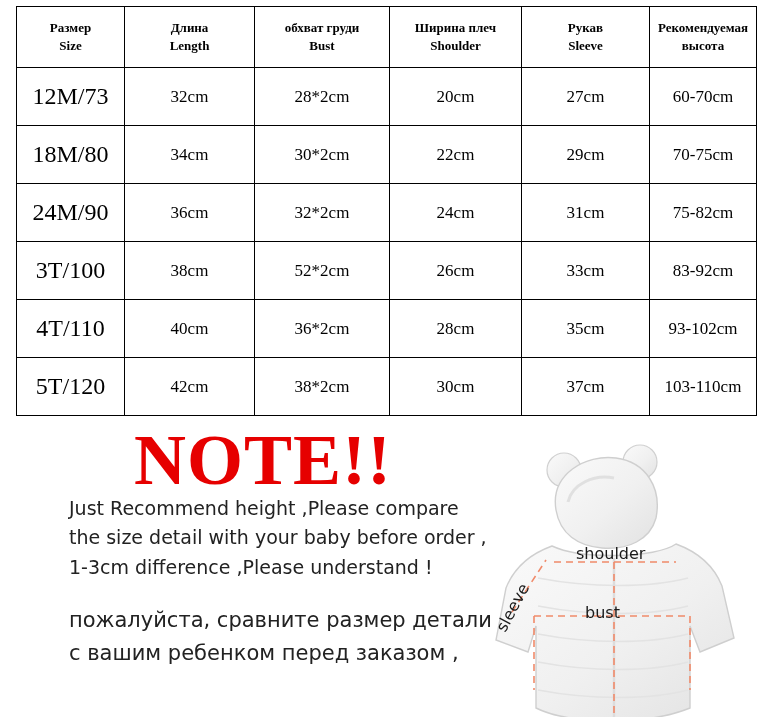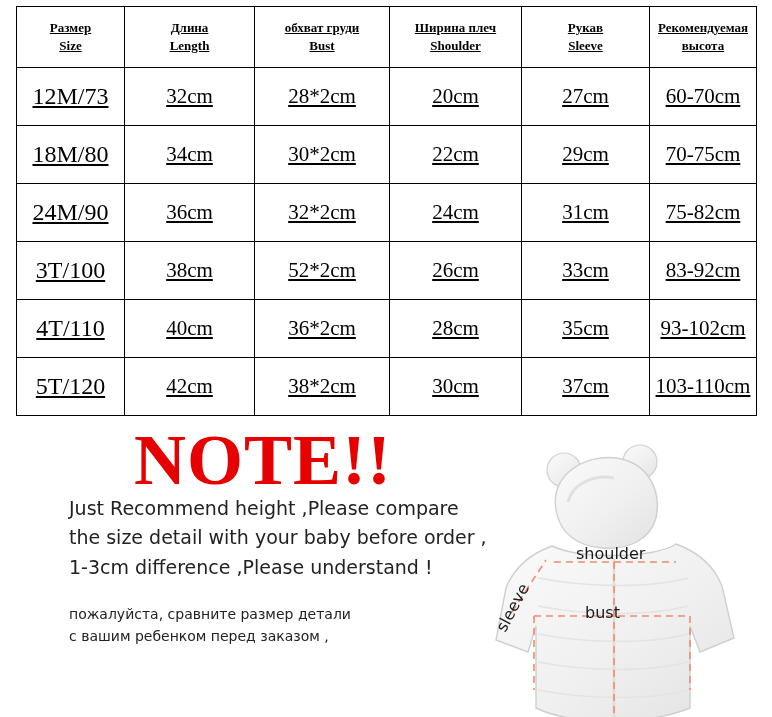--- a/index.html
+++ b/index.html
@@ -25,38 +25,37 @@
   .size-table {
     border-collapse: collapse;
     width: 740px;
     margin: 6px 16px 0 16px;
     table-layout: fixed;
   }
   .size-table th, .size-table td {
     border: 1px solid #000000;
     text-align: center;
     vertical-align: middle;
-    text-decoration: underline;
   }
   .size-table th {
     font-family: "Liberation Serif", serif;
     font-weight: bold;
     font-size: 13px;
     line-height: 1.35;
     padding: 6px 2px;
     height: 48px;
   }
   .size-table th .ru {
     display: block;
   }
   .size-table th .en {
     display: block;
   }
   .size-table td {
-    font-size: 21px;
+    font-size: 17px;
     height: 55px;
     font-family: "Liberation Serif", serif;
   }
   .size-table td.size-cell {
     font-size: 24px;
   }
   .col-size   { width: 108px; }
   .col-length { width: 130px; }
   .col-bust   { width: 135px; }
   .col-shoulder { width: 132px; }
@@ -90,21 +89,21 @@
     font-size: 19px;
     line-height: 1.55;
     color: #222222;
   }
   .note-ru {
     position: absolute;
     left: 35px;
     top: 182px;
     width: 520px;
     font-family: "DejaVu Sans", sans-serif;
-    font-size: 14px;
+    font-size: 21px;
     line-height: 1.55;
     color: #222222;
   }
   .note-en div, .note-ru div { white-space: nowrap; margin-left: 18px; }
 
   
   .jacket-wrap {
     position: absolute;
     right: -4px;
     top: 18px;

